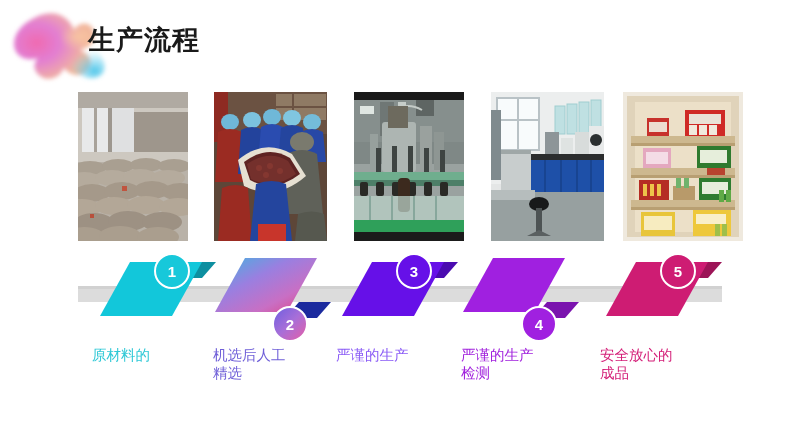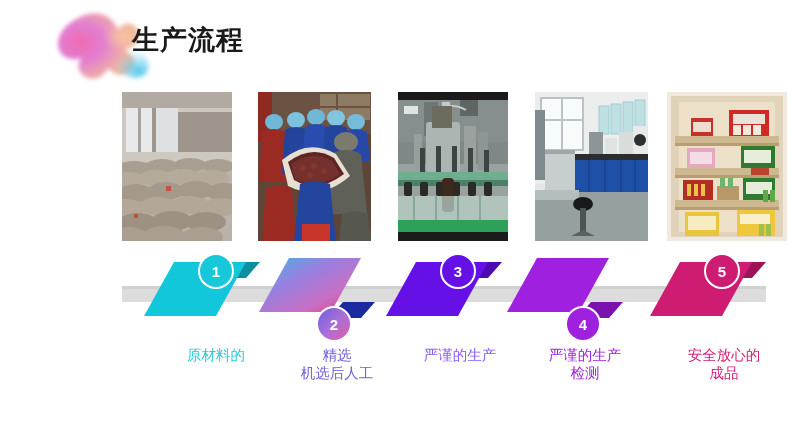--- a/index.html
+++ b/index.html
@@ -2,21 +2,21 @@
 <html lang="zh"><head>
 <meta charset="utf-8">
 <title>生产流程</title>
 <style>
   html,body{margin:0;padding:0;}
   body{
     width:800px;height:441px;overflow:hidden;background:#ffffff;
     font-family:"Liberation Sans","DejaVu Sans",sans-serif;
     position:relative;
   }
-  .slide{position:absolute;inset:0;background:#ffffff;margin-left:44px;}
+  .slide{position:absolute;inset:0;background:#ffffff;}
 
   
   .blob-wrap{position:absolute;left:8px;top:6px;width:110px;height:78px;}
   .title{
     position:absolute;left:88px;top:27px;
     font-size:27px;font-weight:bold;color:#1a1a1a;
     letter-spacing:1px;line-height:1;white-space:nowrap;
   }
 
   
@@ -42,21 +42,21 @@
   .para-wrap{position:absolute;left:0;top:0;width:160px;height:72px;}
 
   .circle{
     position:absolute;width:36px;height:36px;border-radius:50%;
     border:2px solid #ffffff;box-sizing:border-box;
     color:#ffffff;font-size:15px;font-weight:bold;
     display:flex;align-items:center;justify-content:center;
     z-index:6;
   }
   .label{
-    position:absolute;top:98px;left:0;width:160px;text-align:center;
+    position:absolute;top:98px;left:0;width:160px;text-align:left;
     font-size:14.5px;line-height:18px;font-weight:500;
   }
   .label span{display:block;}
 </style>
 </head>
 <body>
 
 <div class="slide">
 
   <div class="blob-wrap">
@@ -383,22 +383,22 @@
           </linearGradient>
             </defs>
           <path d="M86 48 L118 48 L104 64 L72 64 Z" fill="#1b2a9e"></path>
           <path d="M32 4 L104 4 L74 58 L2 58 Z" fill="url(#g2)"></path>
         </svg>
       </div>
       <div class="circle" style="left:59px;top:58px;background:linear-gradient(135deg,#6f5fe0 0%,#a86fd8 50%,#e45fa8 100%);">
         <span>2</span>
       </div>
       <div class="label" style="color:#6f5fd8;">
+        <span>机选后人工</span>
         <span>精选</span>
-        <span>机选后人工</span>
       </div>
     </div>
 
     <div class="step" style="left:336px;">
       <div class="para-wrap">
         <svg width="160" height="72" viewBox="0 0 160 72">
           <path d="M90 14 L122 14 L108 30 L76 30 Z" fill="#4a0bb0"></path>
           <path d="M36 14 L108 14 L78 68 L6 68 Z" fill="#6610e8"></path>
         </svg>
       </div>

